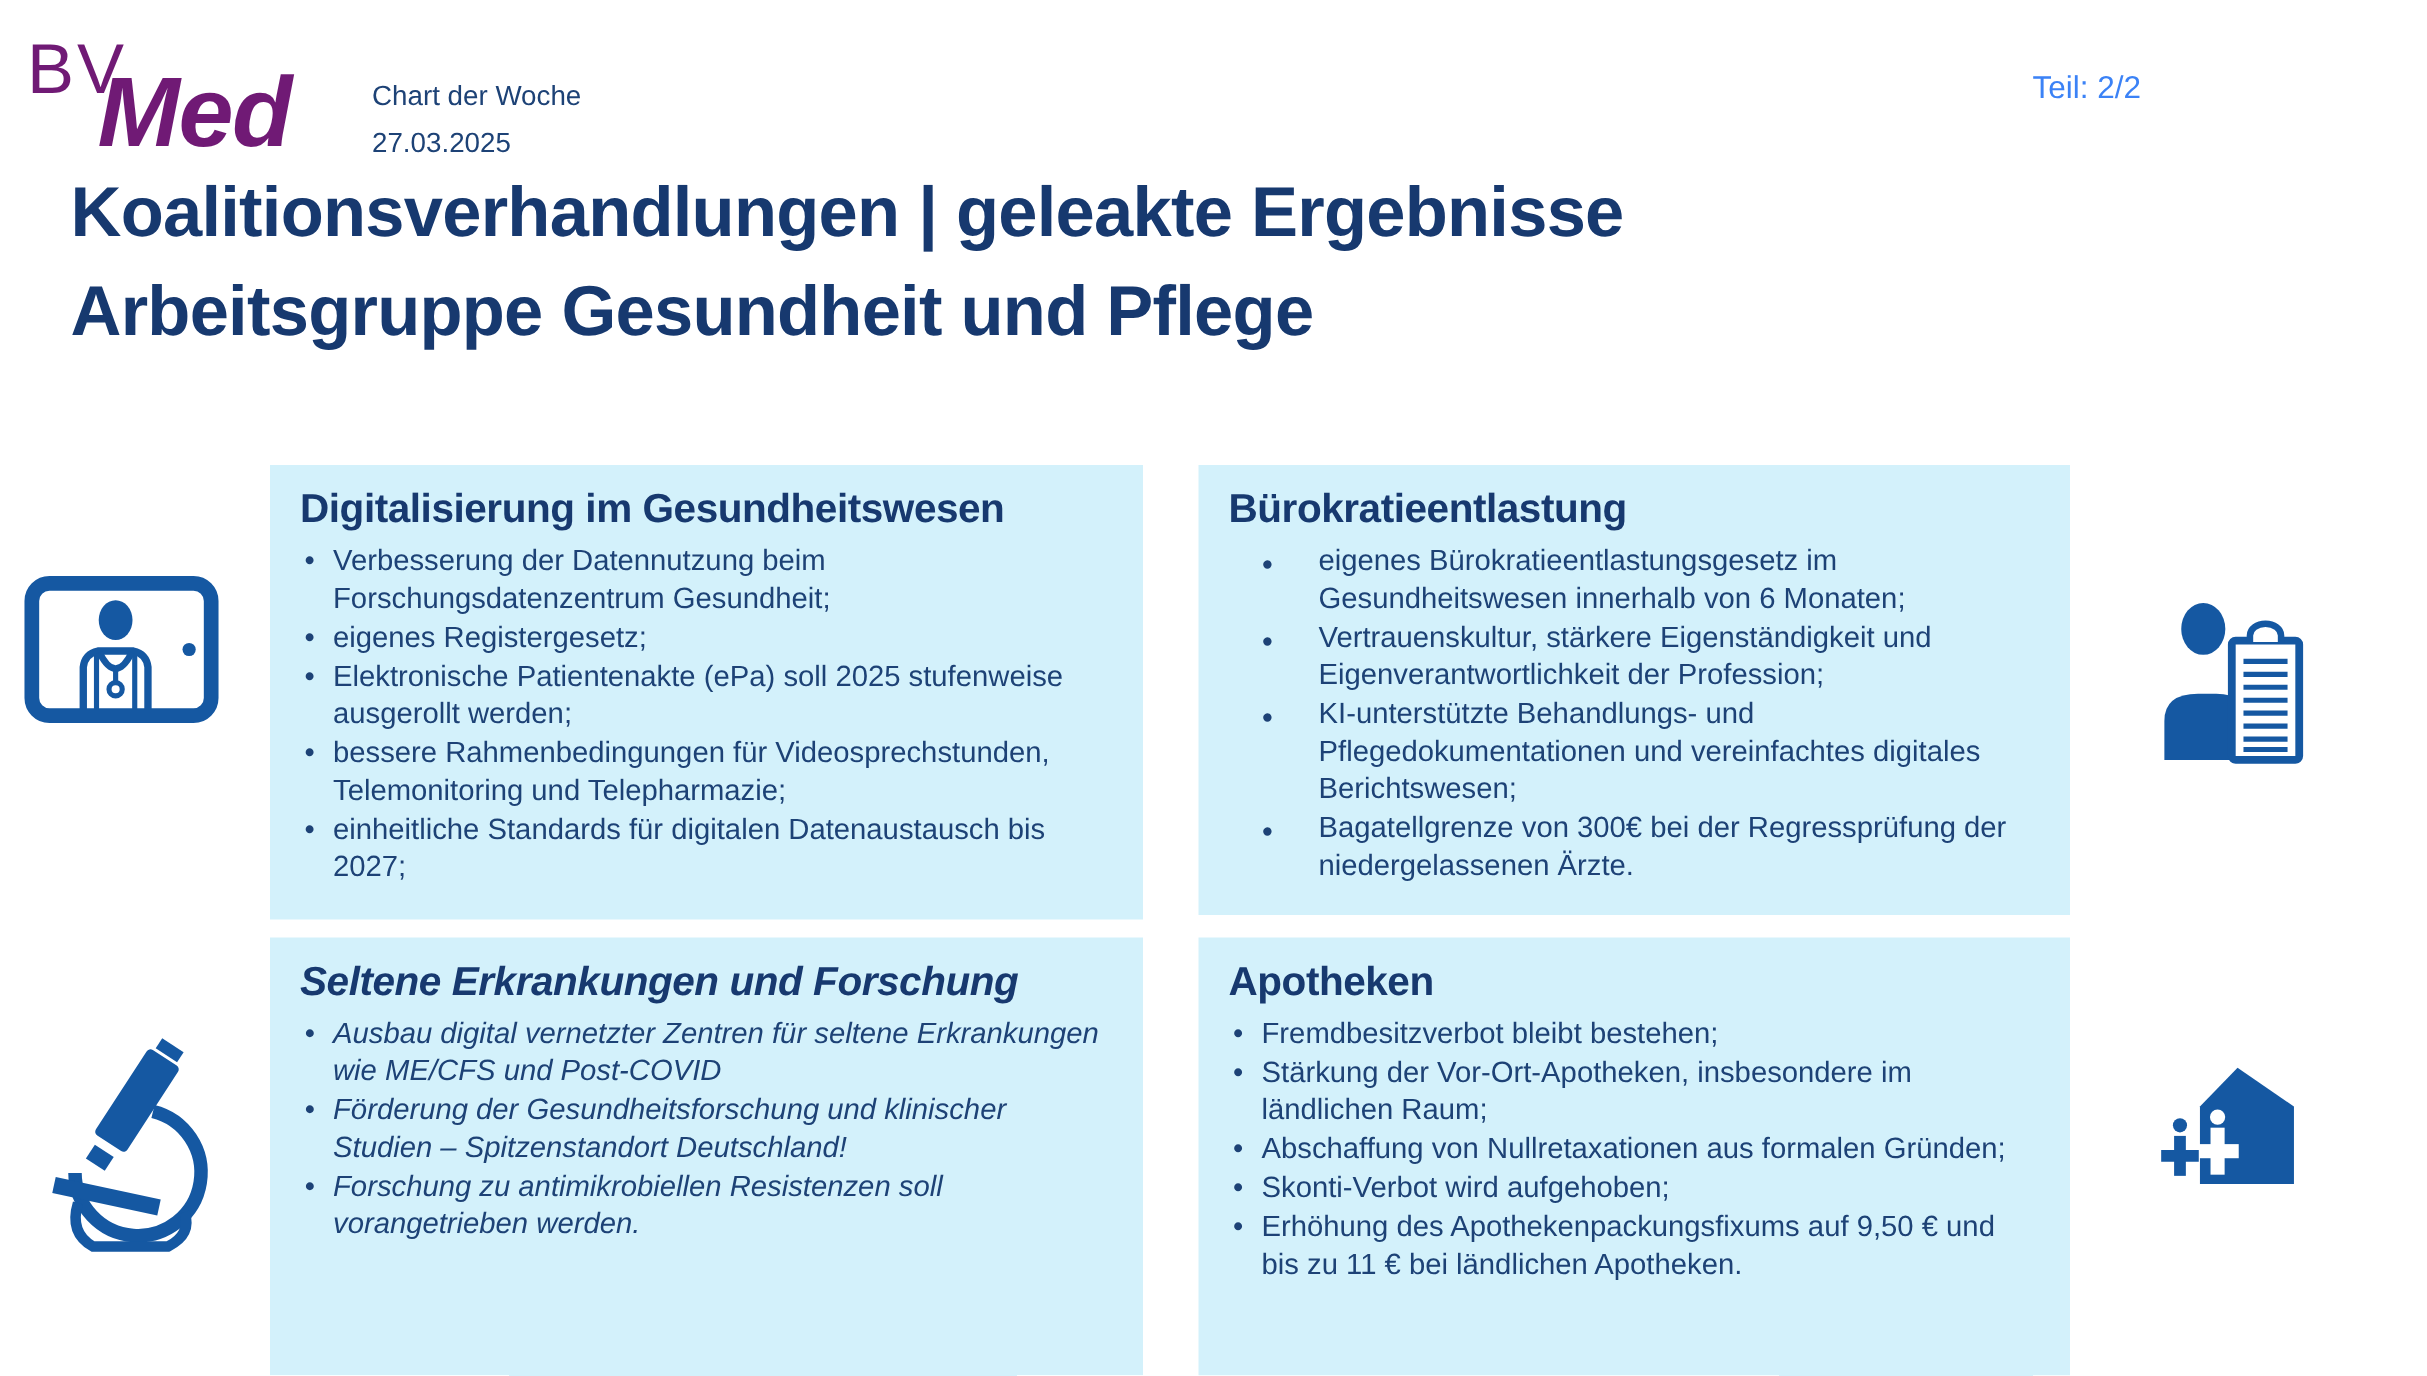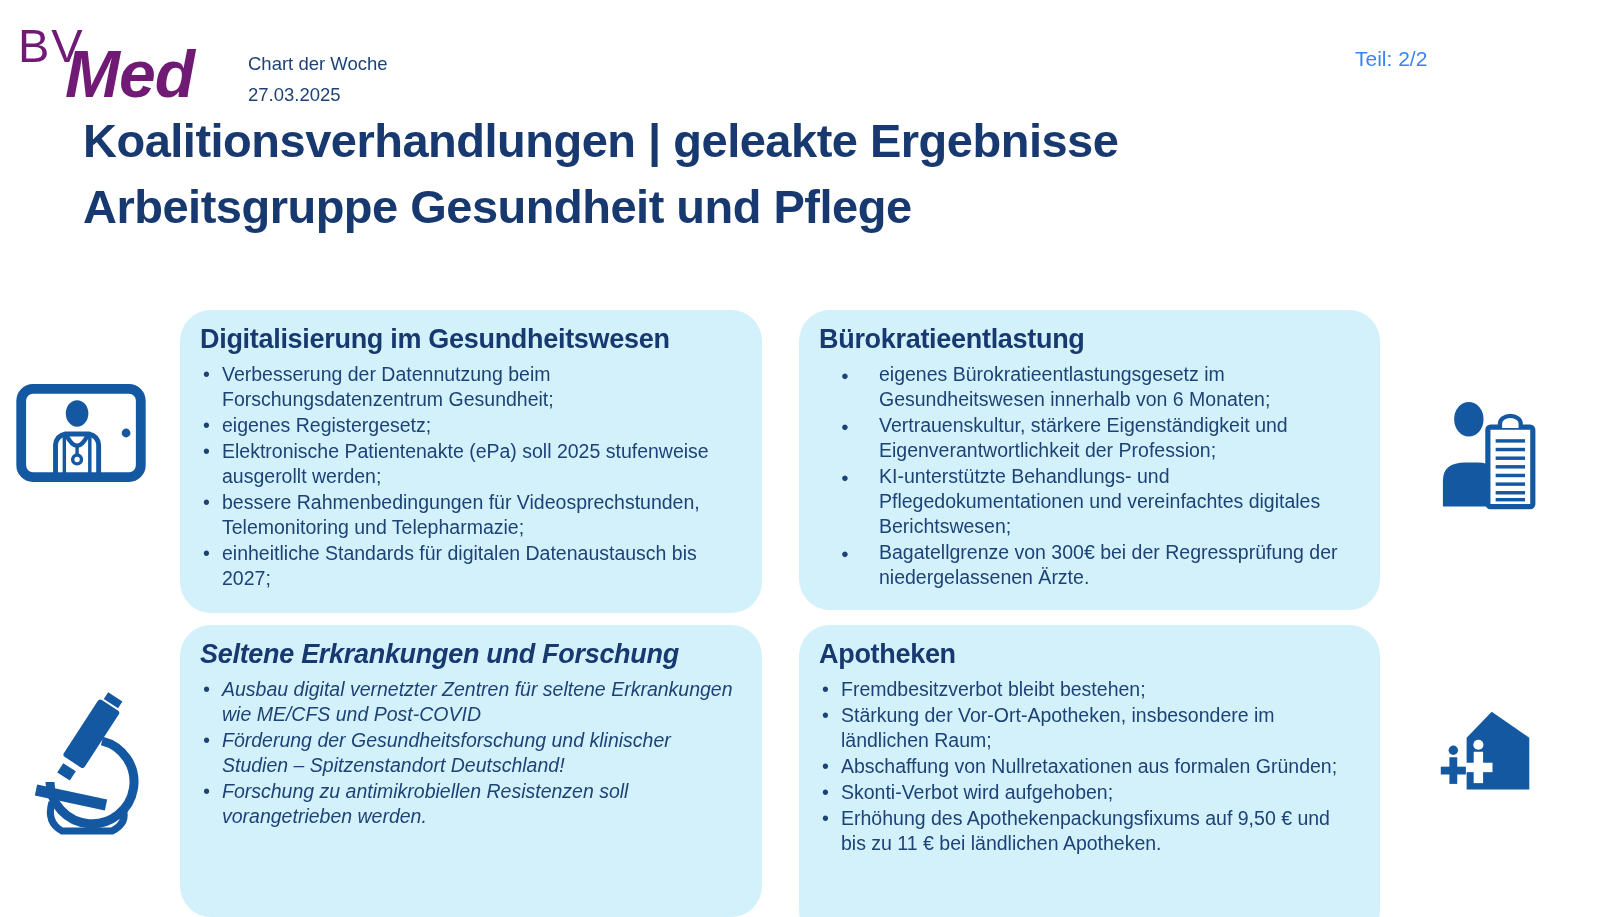--- a/index.html
+++ b/index.html
@@ -8,24 +8,24 @@
 
   
   .logo{position:absolute;left:18px;top:10px;width:230px;height:100px;color:#701a75;}
   .logo-bv{position:absolute;left:0;top:8px;font-size:47px;font-weight:400;letter-spacing:2px;}
   .logo-med{position:absolute;left:47px;top:26px;font-size:66px;font-weight:bold;font-style:italic;letter-spacing:-1px;}
 
   .header-sub{position:absolute;left:248px;top:48px;font-size:18.5px;line-height:31px;color:#1d4276;}
   .part-label{position:absolute;left:1355px;top:47px;font-size:21px;color:#3b82f6;}
 
   .main-title{position:absolute;left:47px;top:108px;width:1380px;
-    font-size:47px;line-height:66px;font-weight:bold;letter-spacing:-0.5px;color:#17396f;margin-left:36px;}
+    font-size:47px;line-height:66px;font-weight:bold;letter-spacing:-0.5px;color:#17396f;}
 
   
-  .box{position:absolute;background:#d3f1fb;box-sizing:border-box;padding:14px 20px 10px 20px;border-radius:31px;}
+  .box{position:absolute;background:#d3f1fb;box-sizing:border-box;padding:14px 20px 10px 20px;}
   .box-1{left:180px;top:310px;width:582px;height:303px;}
   .box-2{left:799px;top:310px;width:581px;height:300px;}
   .box-3{left:180px;top:625px;width:582px;height:292px;font-style:italic;}
   .box-4{left:799px;top:625px;width:581px;height:316px;}
   .box h2{margin:0 0 7px 0;font-size:27px;font-weight:bold;color:#17396f;letter-spacing:-0.3px;}
   .box ul{margin:0;padding:0;list-style:none;font-size:19.5px;line-height:25px;color:#1d4276;}
   .box ul li{position:relative;margin:0 0 1px 0;}
   ul.compact li{padding-left:22px;}
   ul.compact li::before{content:"\2022";position:absolute;left:3px;top:0;}
   ul.wide li{padding-left:60px;}

